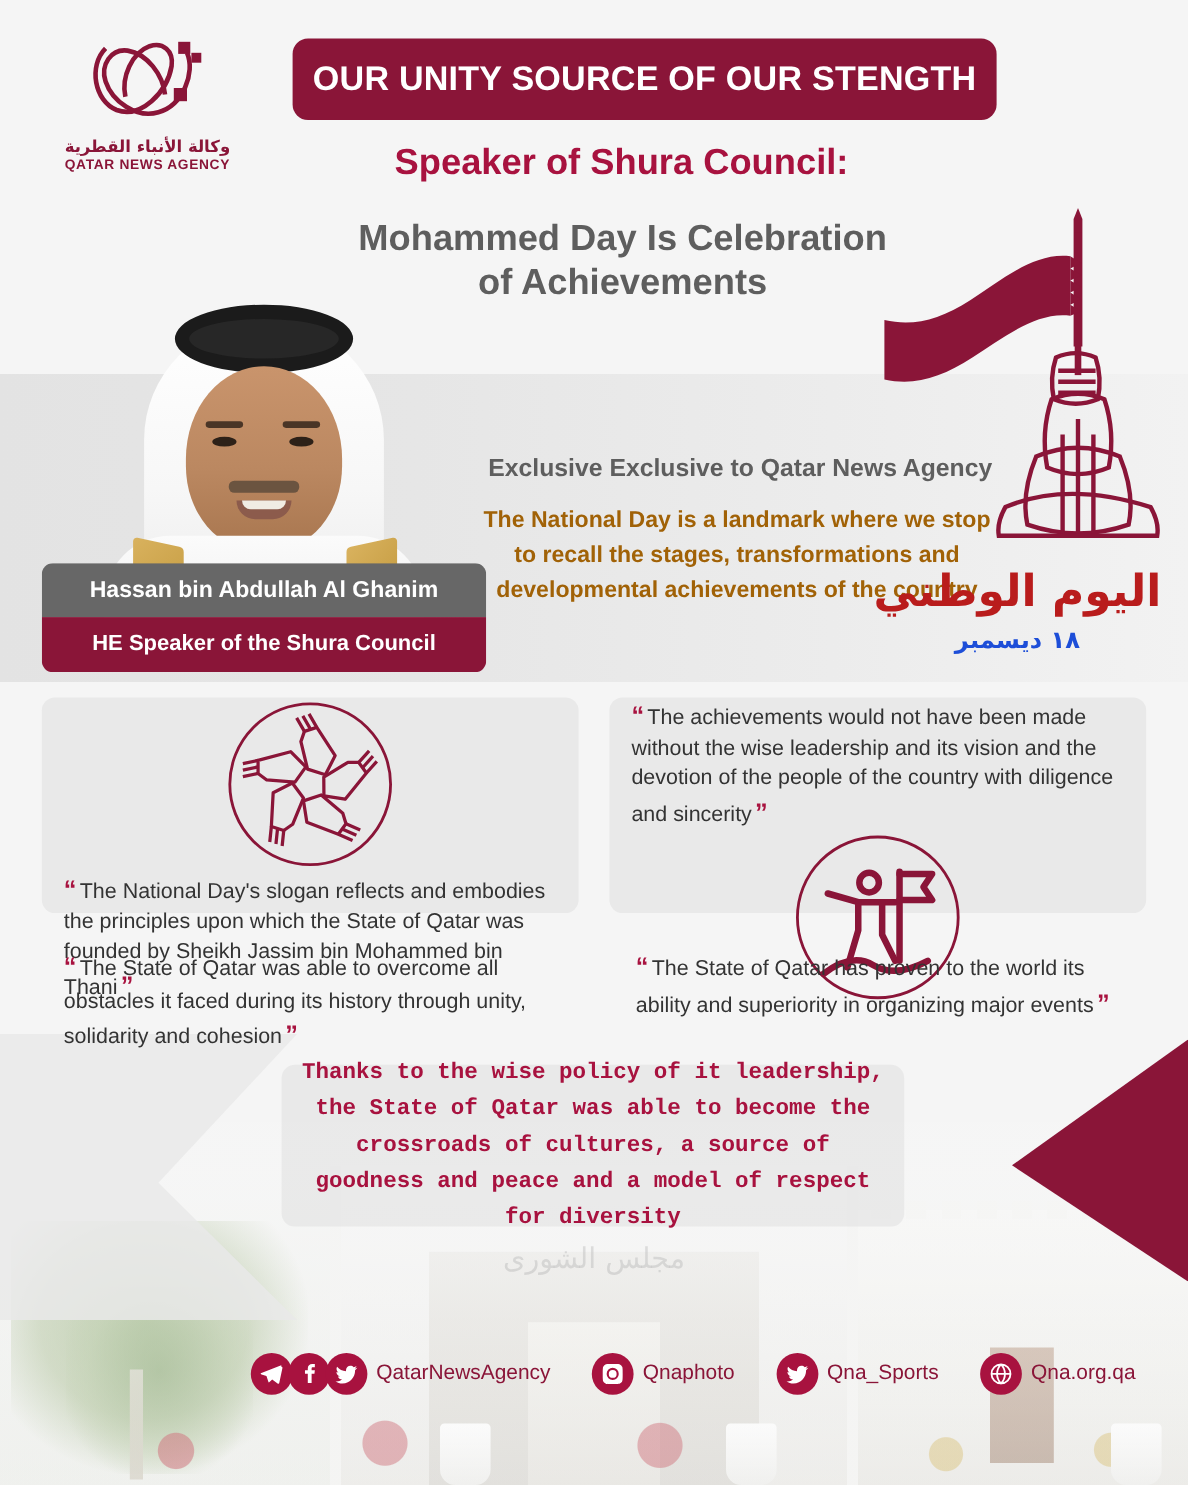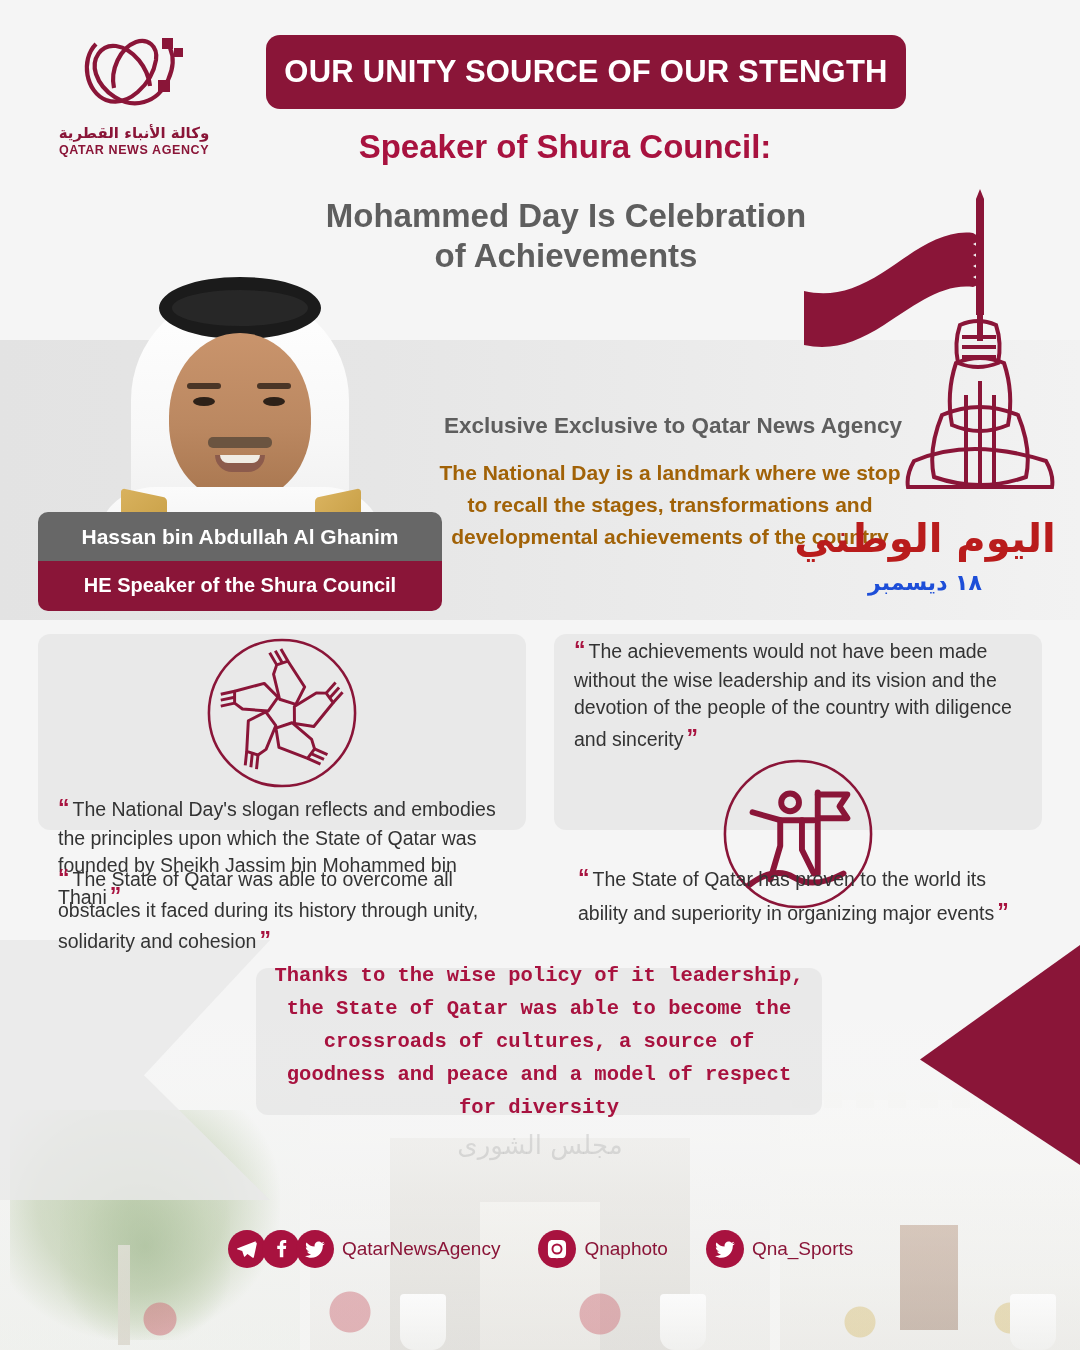--- a/index.html
+++ b/index.html
@@ -548,16 +548,24 @@
 
     <div class="sgroup">
       <span class="sico">
         <svg viewBox="0 0 24 24">
             <path d="M22.5 5.9c-.8.4-1.6.6-2.5.7.9-.5 1.6-1.4 1.9-2.4-.8.5-1.8.9-2.8 1.1-.8-.9-2-1.4-3.2-1.4-2.4 0-4.4 2-4.4 4.4 0 .3 0 .7.1 1C8 9.1 4.8 7.4 2.7 4.8c-.4.6-.6 1.4-.6 2.2 0 1.5.8 2.9 1.9 3.7-.7 0-1.4-.2-2-.5 0 2.1 1.5 3.9 3.5 4.3-.4.1-.8.2-1.2.2-.3 0-.6 0-.8-.1.6 1.8 2.2 3 4.1 3-1.5 1.2-3.4 1.9-5.5 1.9h-1c2 1.3 4.3 2 6.8 2 8.2 0 12.6-6.8 12.6-12.6v-.6c.9-.6 1.6-1.4 2.2-2.3z"></path>
           </svg>
       </span>
       <span class="slabel">Qna_Sports</span>
     </div>
 
+    <div class="sgroup">
+      <span class="sico">
+        <svg viewBox="0 0 24 24">
+            <path fill="none" stroke="#fff" stroke-width="1.8" d="M12 2.6a9.4 9.4 0 1 0 0 18.8 9.4 9.4 0 0 0 0-18.8zM2.6 12h18.8M12 2.6c2.6 2.6 3.9 6 3.9 9.4s-1.3 6.8-3.9 9.4c-2.6-2.6-3.9-6-3.9-9.4S9.4 5.2 12 2.6z"></path>
+          </svg>
+      </span>
+      <span class="slabel">Qna.org.qa</span>
+    </div>
 
   </div>
 
 </div>
 
 </body></html>

